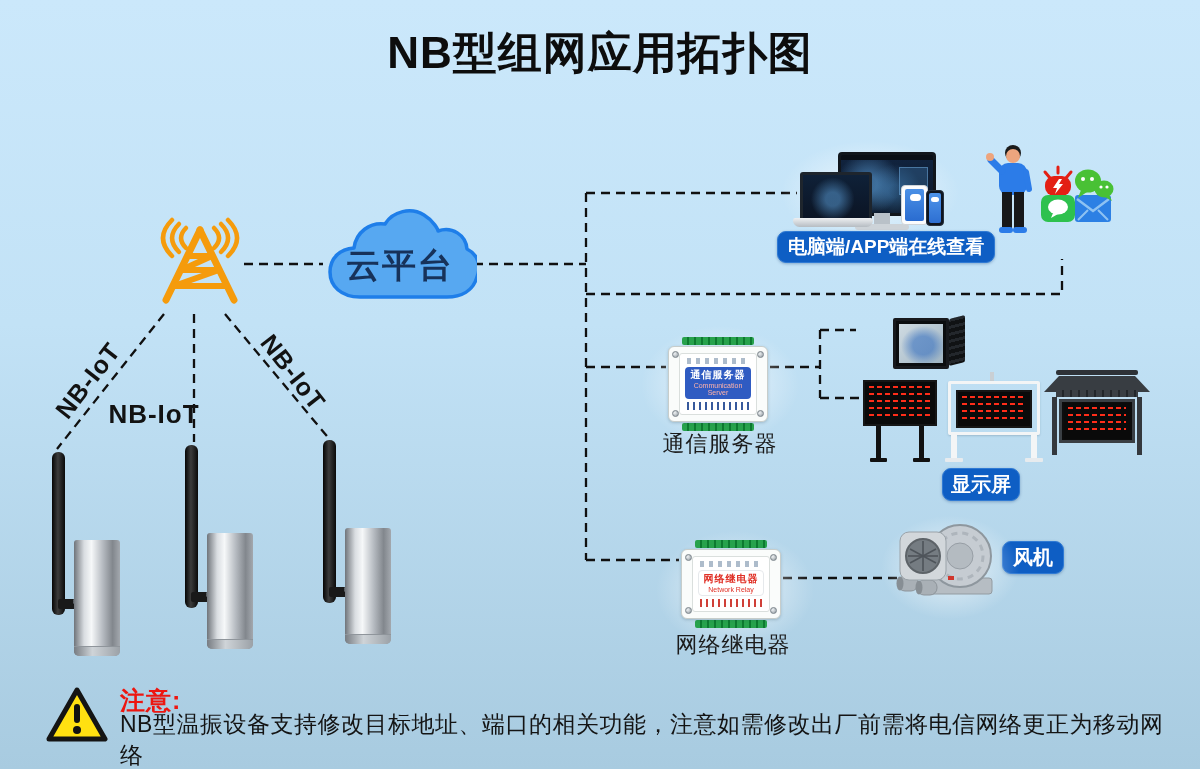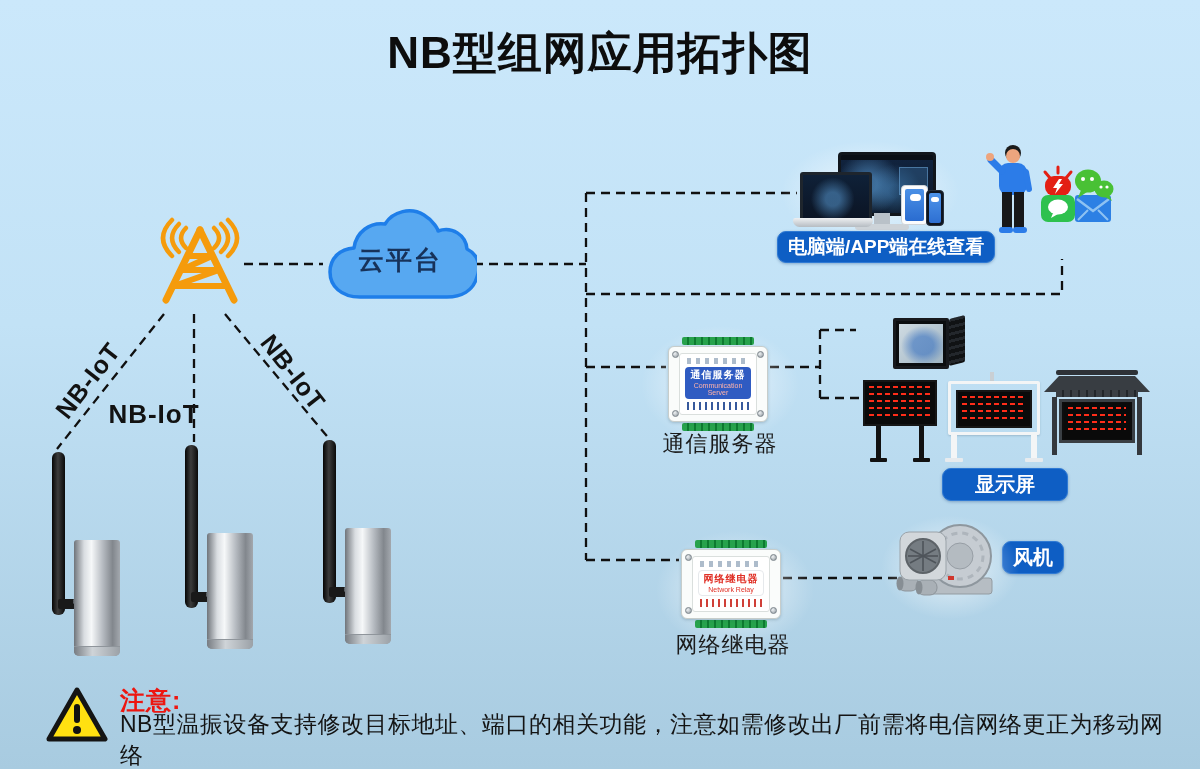--- a/index.html
+++ b/index.html
@@ -10,21 +10,21 @@
   }
   .abs{position:absolute;}
   
   .title{top:24px;left:0;width:100%;text-align:center;font-size:44px;font-weight:bold;
          color:#0d0d0d;letter-spacing:1px;}
   
   #connectors{top:0;left:0;pointer-events:none;}
   
   .station-label{left:150px;top:190px;font-size:29px;color:#141414;font-weight:500;letter-spacing:1px;}
   
-  .cloud-text{left:325px;top:243px;width:150px;text-align:center;font-size:26px;font-weight:bold;
+  .cloud-text{left:325px;top:243px;width:150px;text-align:center;font-size:34px;font-weight:bold;
               color:#17325a;letter-spacing:2px;}
   
   .nbiot{font-size:25px;font-weight:bold;color:#121212;width:116px;text-align:center;letter-spacing:1px;}
   .nbiot.left{left:30px;top:366px;transform:rotate(-52deg);}
   .nbiot.mid{left:96px;top:399px;transform:none;font-size:26px;}
   .nbiot.right{left:235px;top:358px;transform:rotate(52deg);}
   
   .sensor{width:90px;height:215px;}
   .sensor .ant{position:absolute;left:0;top:0;width:13px;height:163px;border-radius:6px;
     background:linear-gradient(90deg,#050505,#3c3c3c 45%,#0a0a0a);}
@@ -251,21 +251,21 @@
     <polygon points="8,22 5,30 14,24" fill="#49c135"></polygon>
     <circle cx="10" cy="11" r="2" fill="#ffffff"></circle>
       <circle cx="19" cy="11" r="2" fill="#ffffff"></circle>
     <ellipse cx="31" cy="21" rx="9.5" ry="8.5" fill="#49c135"></ellipse>
     <polygon points="36,27 39,33 32,29" fill="#49c135"></polygon>
     <circle cx="28" cy="19" r="1.6" fill="#ffffff"></circle>
       <circle cx="34" cy="19" r="1.6" fill="#ffffff"></circle>
   </svg>
 
   <div class="abs tag" style="left:777px;top:231px">电脑端/APP端在线查看</div>
-  <div class="abs tag" style="left:942px;top:468px;font-size:20px;padding:4px 32px">显示屏</div>
+  <div class="abs tag" style="left:942px;top:468px;font-size:20px;padding:4px 8px">显示屏</div>
   <div class="abs tag" style="left:1002px;top:541px;font-size:20px">风机</div>
 
   <div class="abs glow" style="left:640px;top:325px;width:160px;height:120px"></div>
   <div class="abs iodev" style="left:668px;top:337px">
     <div class="teeth"></div>
     <div class="iodev-body">
       <div class="screw" style="left:3px;top:4px"></div>
       <div class="screw" style="right:3px;top:4px"></div>
       <div class="screw" style="left:3px;bottom:4px"></div>
       <div class="screw" style="right:3px;bottom:4px"></div>

